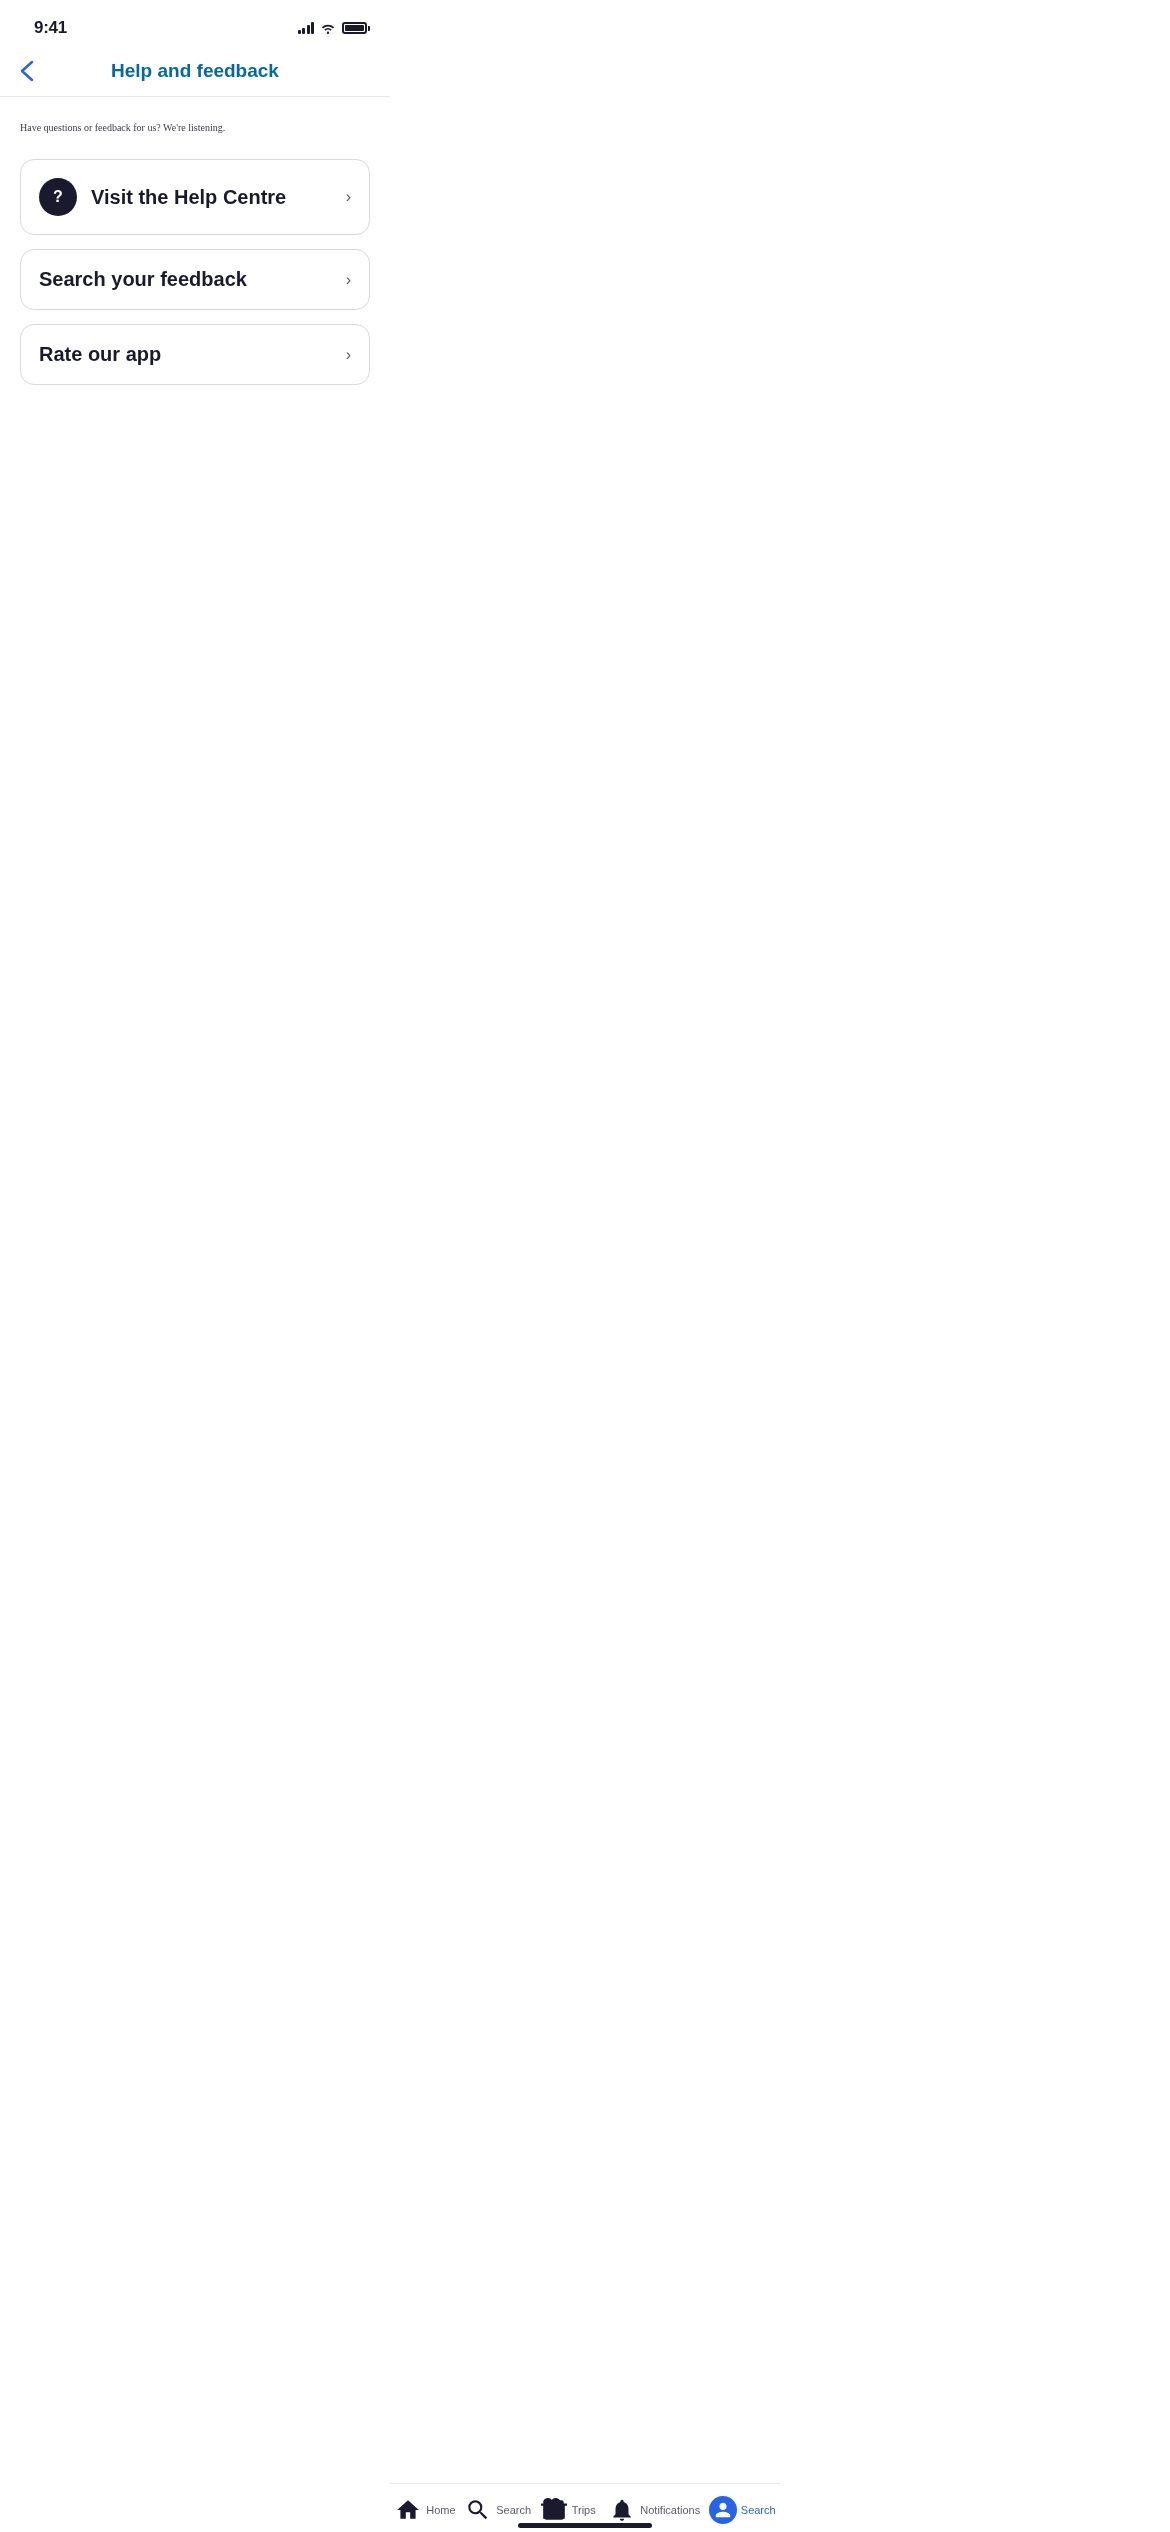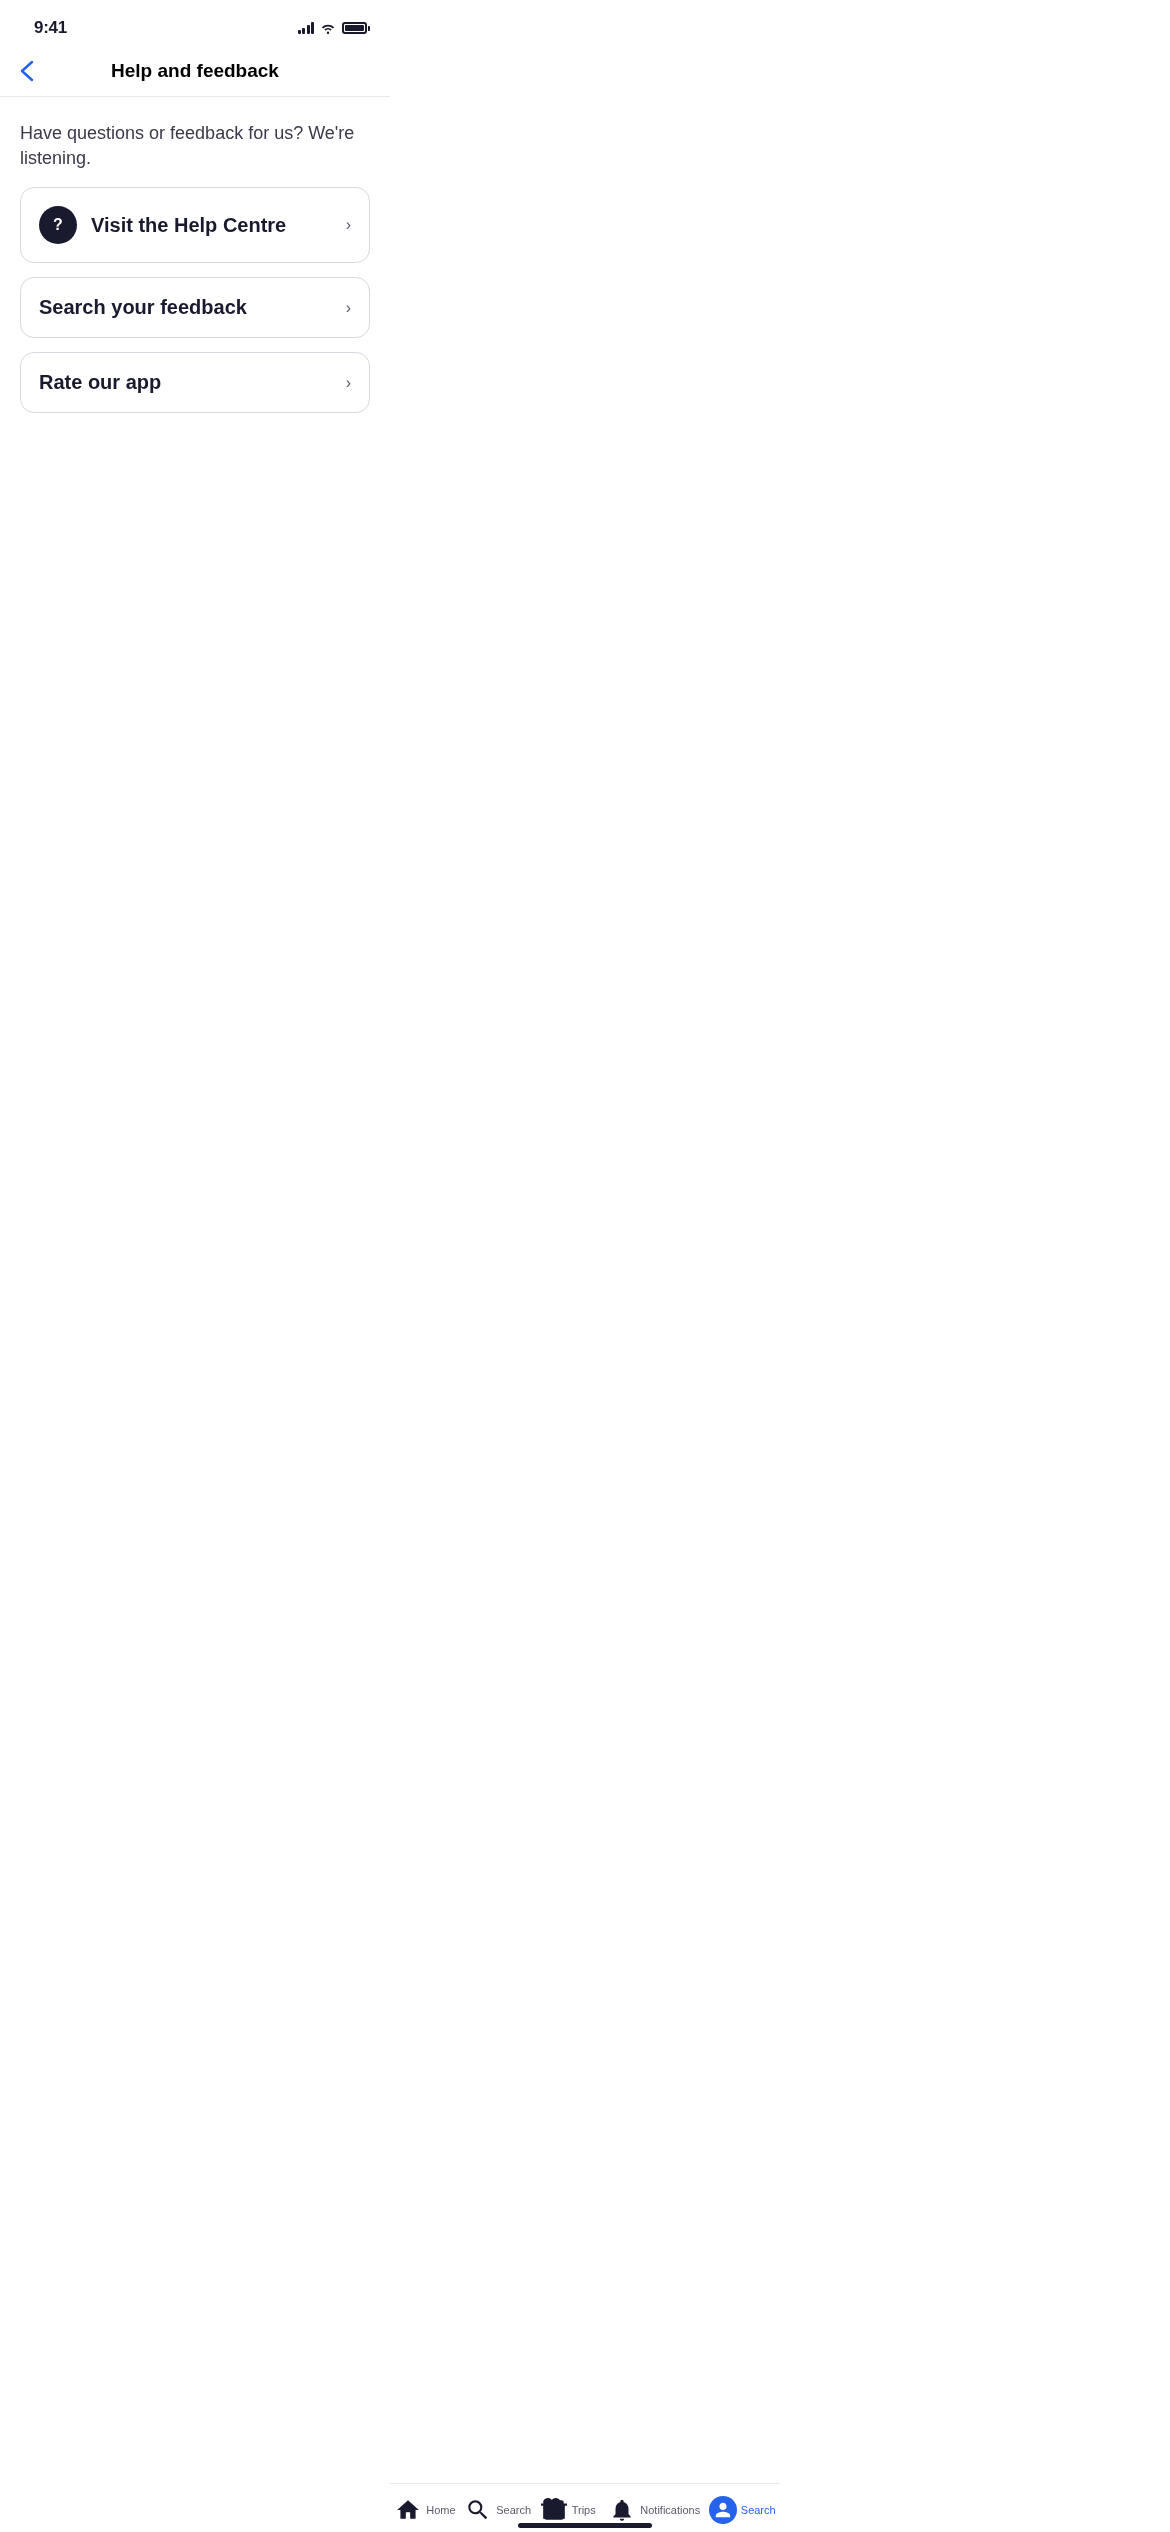--- a/index.html
+++ b/index.html
@@ -113,34 +113,35 @@
       font-size: 22px;
       cursor: pointer;
       display: flex;
       align-items: center;
       line-height: 1;
     }
 
     .page-title {
       font-size: 19px;
       font-weight: 700;
-      color: #000000;
+      color: #0369a1;
       text-align: center;
     }
 
     
     .content {
       padding: 24px 20px;
     }
 
     .subtitle {
-      font-size: 18px;
+      font-size: 10px;
       color: #3a3a4a;
-      margin-bottom: 16px;
+      margin-bottom: 24px;
       line-height: 1.4;
+      font-family: Liberation Serif, serif;
     }
 
     
     .menu-item {
       display: flex;
       align-items: center;
       justify-content: space-between;
       padding: 18px 18px;
       border: 1.5px solid #d8d8e0;
       border-radius: 14px;

